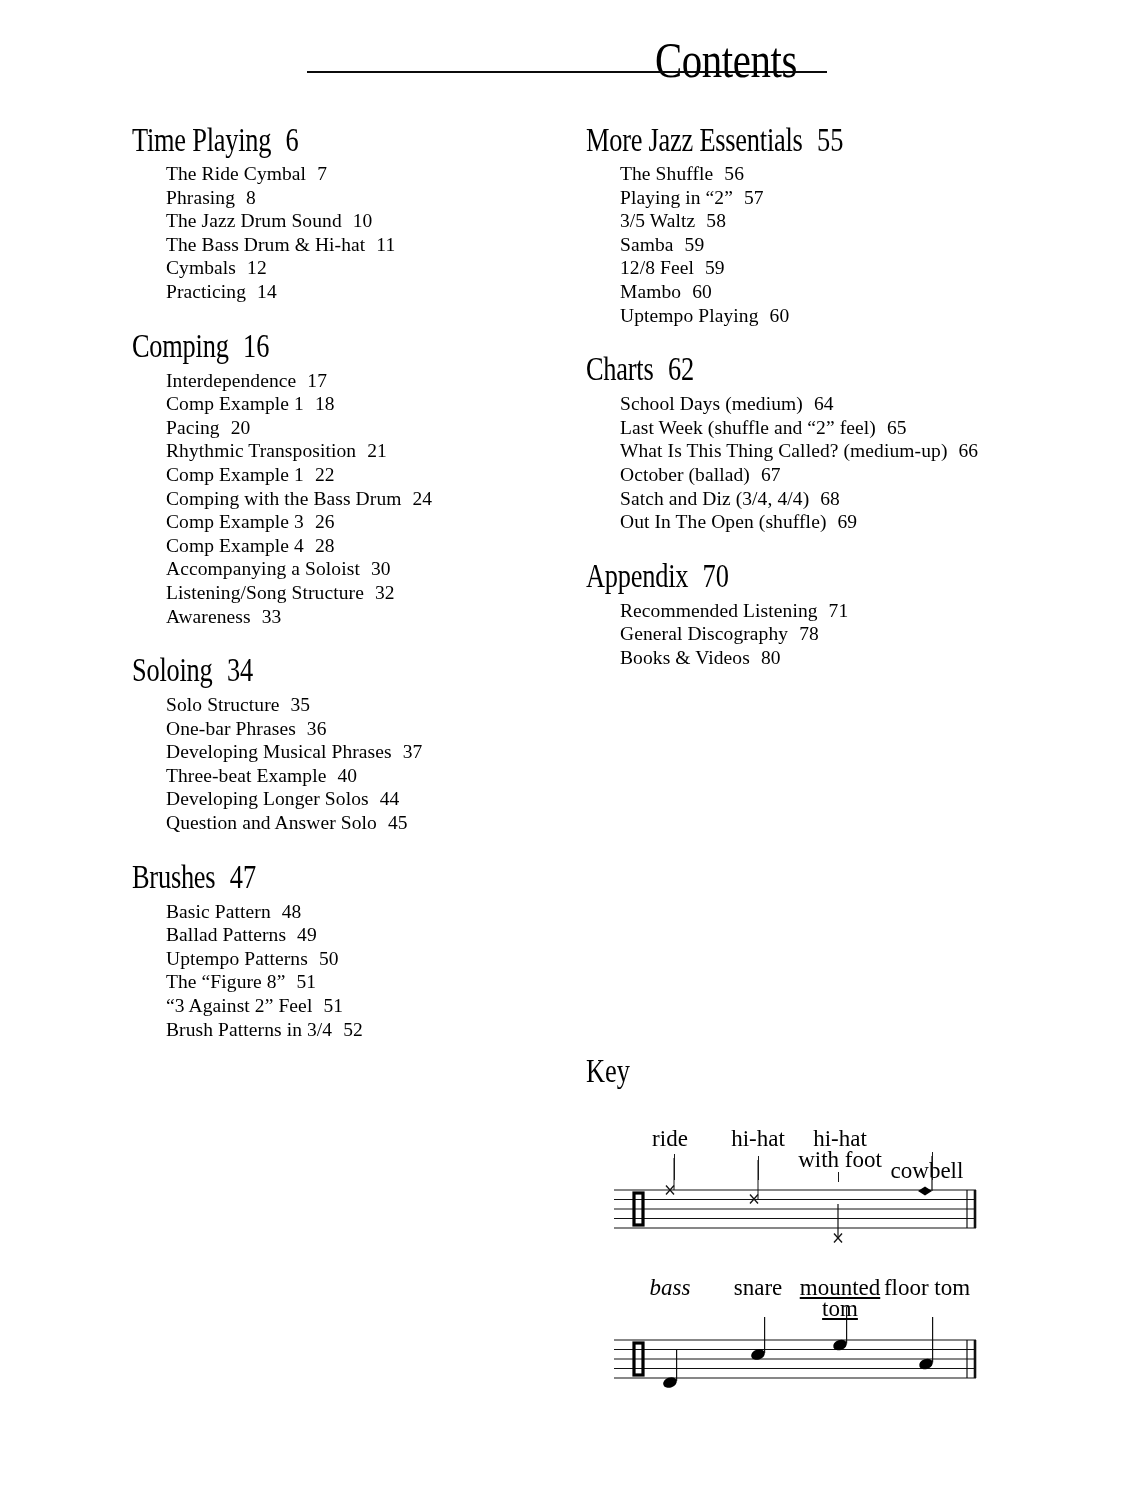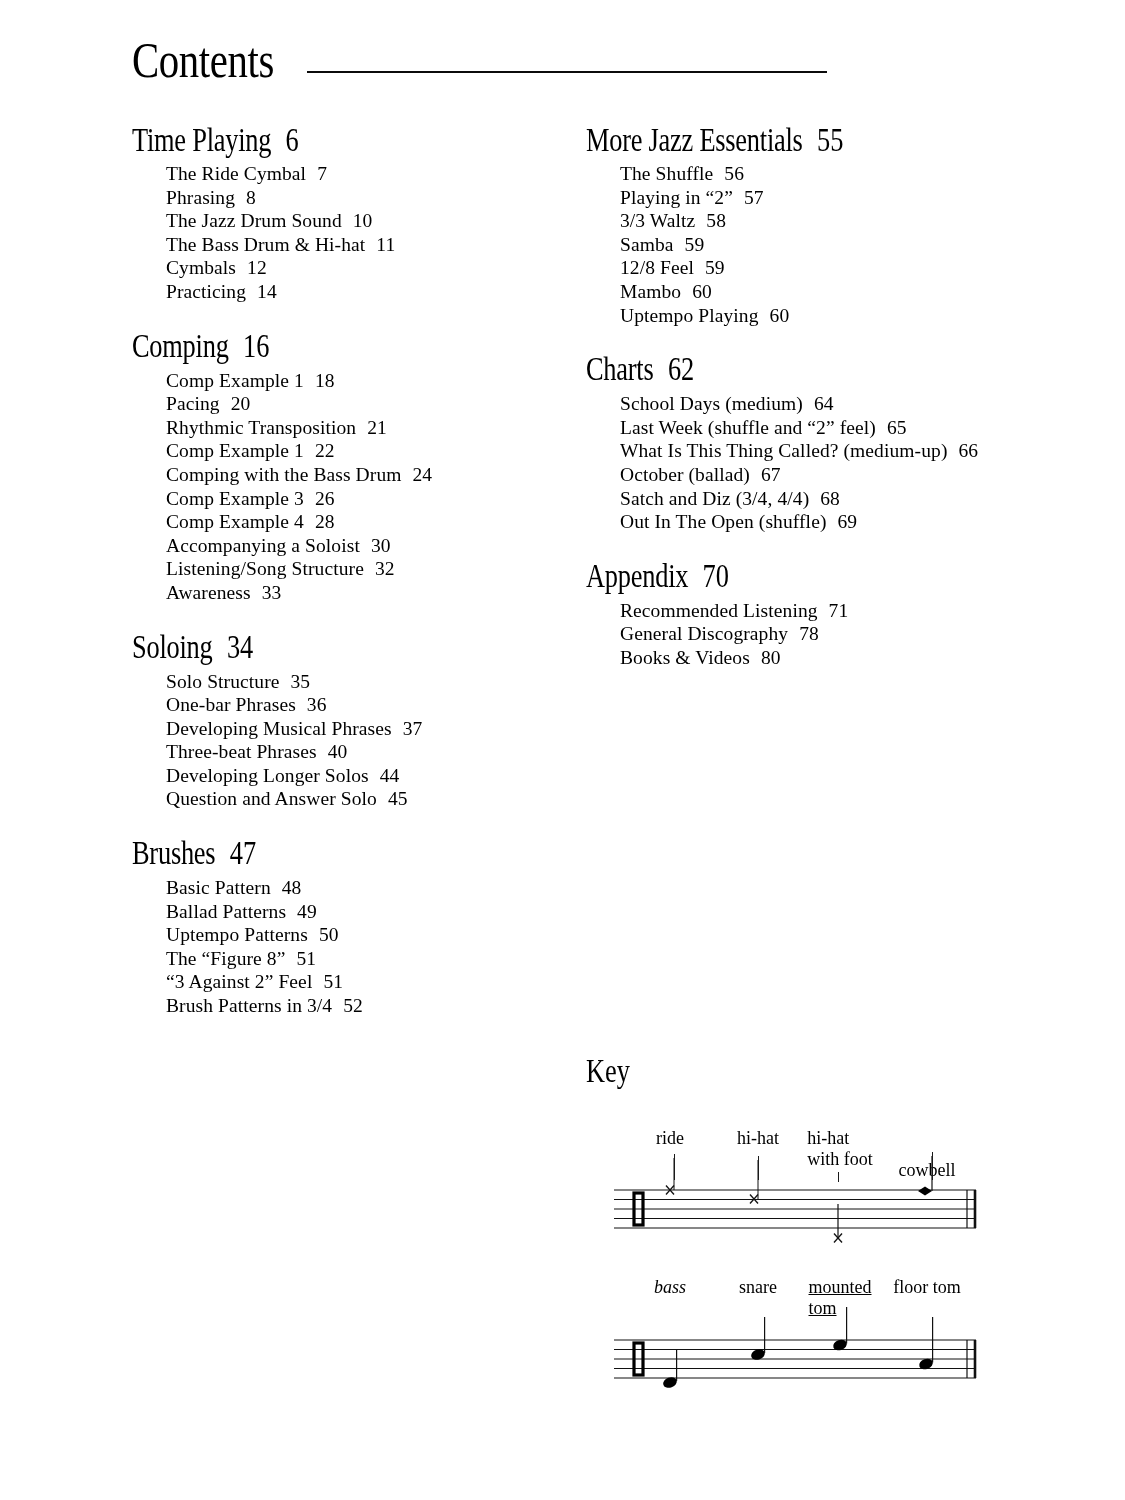--- a/index.html
+++ b/index.html
@@ -17,20 +17,21 @@
     overflow: hidden;
   }
 
   
   #page-header {
     position: absolute;
     left: 132px;
     top: 34px;
     width: 700px;
     height: 60px;
+    text-align: right;
   }
   #contents-title {
     font-family: "Liberation Serif", "DejaVu Serif", serif;
     font-size: 51px;
     line-height: 52px;
     font-weight: 400;
     letter-spacing: -0.5px;
     transform: scaleX(0.80);
     transform-origin: left top;
     white-space: nowrap;
@@ -106,23 +107,23 @@
     display: inline-block;
   }
 
   .staff-block { position: absolute; left: 0; width: 470px; }
   #staff-block-1 { top: 68px;  height: 130px; }
   #staff-block-2 { top: 213px; height: 130px; }
 
   .staff-label {
     position: absolute;
     font-family: "Liberation Serif", "DejaVu Serif", serif;
-    font-size: 18px;
+    font-size: 23px;
     line-height: 21px;
-    text-align: left;
+    text-align: center;
     white-space: nowrap;
     transform: translateX(-50%);
   }
   .leader {
     position: absolute;
     width: 1px;
     background: #1a1a1a;
   }
   .staff-svg { position: absolute; left: 0; top: 0; }
 </style>
@@ -143,40 +144,41 @@
         <li class="entry"><span class="e-label">The Jazz Drum Sound</span><span class="e-page">10</span></li>
         <li class="entry"><span class="e-label">The Bass Drum &amp; Hi-hat</span><span class="e-page">11</span></li>
         <li class="entry"><span class="e-label">Cymbals</span><span class="e-page">12</span></li>
         <li class="entry"><span class="e-label">Practicing</span><span class="e-page">14</span></li>
       </ul>
     </div>
     <div class="sec-gap"></div>
     <div class="section">
       <div class="section-head"><span class="sh-title">Comping</span><span class="sh-page">16</span></div>
       <ul class="entries">
+        <li class="entry"><span class="e-label">Interdependence</span><span class="e-page">17</span></li>
         <li class="entry"><span class="e-label">Comp Example 1</span><span class="e-page">18</span></li>
         <li class="entry"><span class="e-label">Pacing</span><span class="e-page">20</span></li>
         <li class="entry"><span class="e-label">Rhythmic Transposition</span><span class="e-page">21</span></li>
         <li class="entry"><span class="e-label">Comp Example 1</span><span class="e-page">22</span></li>
         <li class="entry"><span class="e-label">Comping with the Bass Drum</span><span class="e-page">24</span></li>
         <li class="entry"><span class="e-label">Comp Example 3</span><span class="e-page">26</span></li>
         <li class="entry"><span class="e-label">Comp Example 4</span><span class="e-page">28</span></li>
         <li class="entry"><span class="e-label">Accompanying a Soloist</span><span class="e-page">30</span></li>
         <li class="entry"><span class="e-label">Listening/Song Structure</span><span class="e-page">32</span></li>
         <li class="entry"><span class="e-label">Awareness</span><span class="e-page">33</span></li>
       </ul>
     </div>
     <div class="sec-gap"></div>
     <div class="section">
       <div class="section-head"><span class="sh-title">Soloing</span><span class="sh-page">34</span></div>
       <ul class="entries">
         <li class="entry"><span class="e-label">Solo Structure</span><span class="e-page">35</span></li>
         <li class="entry"><span class="e-label">One-bar Phrases</span><span class="e-page">36</span></li>
         <li class="entry"><span class="e-label">Developing Musical Phrases</span><span class="e-page">37</span></li>
-        <li class="entry"><span class="e-label">Three-beat Phrases</span><span class="e-page">40</span></li>
+        <li class="entry"><span class="e-label">Three-beat Example</span><span class="e-page">40</span></li>
         <li class="entry"><span class="e-label">Developing Longer Solos</span><span class="e-page">44</span></li>
         <li class="entry"><span class="e-label">Question and Answer Solo</span><span class="e-page">45</span></li>
       </ul>
     </div>
     <div class="sec-gap"></div>
     <div class="section">
       <div class="section-head"><span class="sh-title">Brushes</span><span class="sh-page">47</span></div>
       <ul class="entries">
         <li class="entry"><span class="e-label">Basic Pattern</span><span class="e-page">48</span></li>
         <li class="entry"><span class="e-label">Ballad Patterns</span><span class="e-page">49</span></li>
@@ -188,21 +190,21 @@
     </div>
     <div class="sec-gap"></div>
   </div>
 
 <div id="column-right" class="column">
     <div class="section">
       <div class="section-head"><span class="sh-title">More Jazz Essentials</span><span class="sh-page">55</span></div>
       <ul class="entries">
         <li class="entry"><span class="e-label">The Shuffle</span><span class="e-page">56</span></li>
         <li class="entry"><span class="e-label">Playing in “2”</span><span class="e-page">57</span></li>
-        <li class="entry"><span class="e-label">3/3 Waltz</span><span class="e-page">58</span></li>
+        <li class="entry"><span class="e-label">3/5 Waltz</span><span class="e-page">58</span></li>
         <li class="entry"><span class="e-label">Samba</span><span class="e-page">59</span></li>
         <li class="entry"><span class="e-label">12/8 Feel</span><span class="e-page">59</span></li>
         <li class="entry"><span class="e-label">Mambo</span><span class="e-page">60</span></li>
         <li class="entry"><span class="e-label">Uptempo Playing</span><span class="e-page">60</span></li>
       </ul>
     </div>
     <div class="sec-gap"></div>
     <div class="section">
       <div class="section-head"><span class="sh-title">Charts</span><span class="sh-page">62</span></div>
       <ul class="entries">

